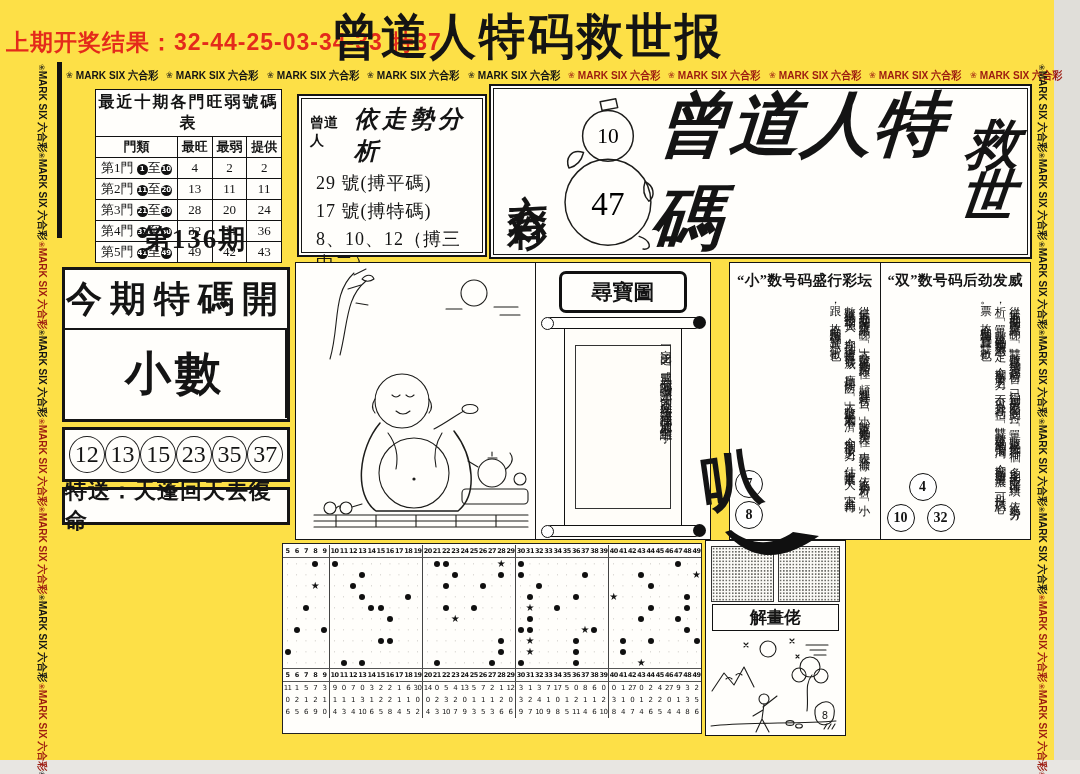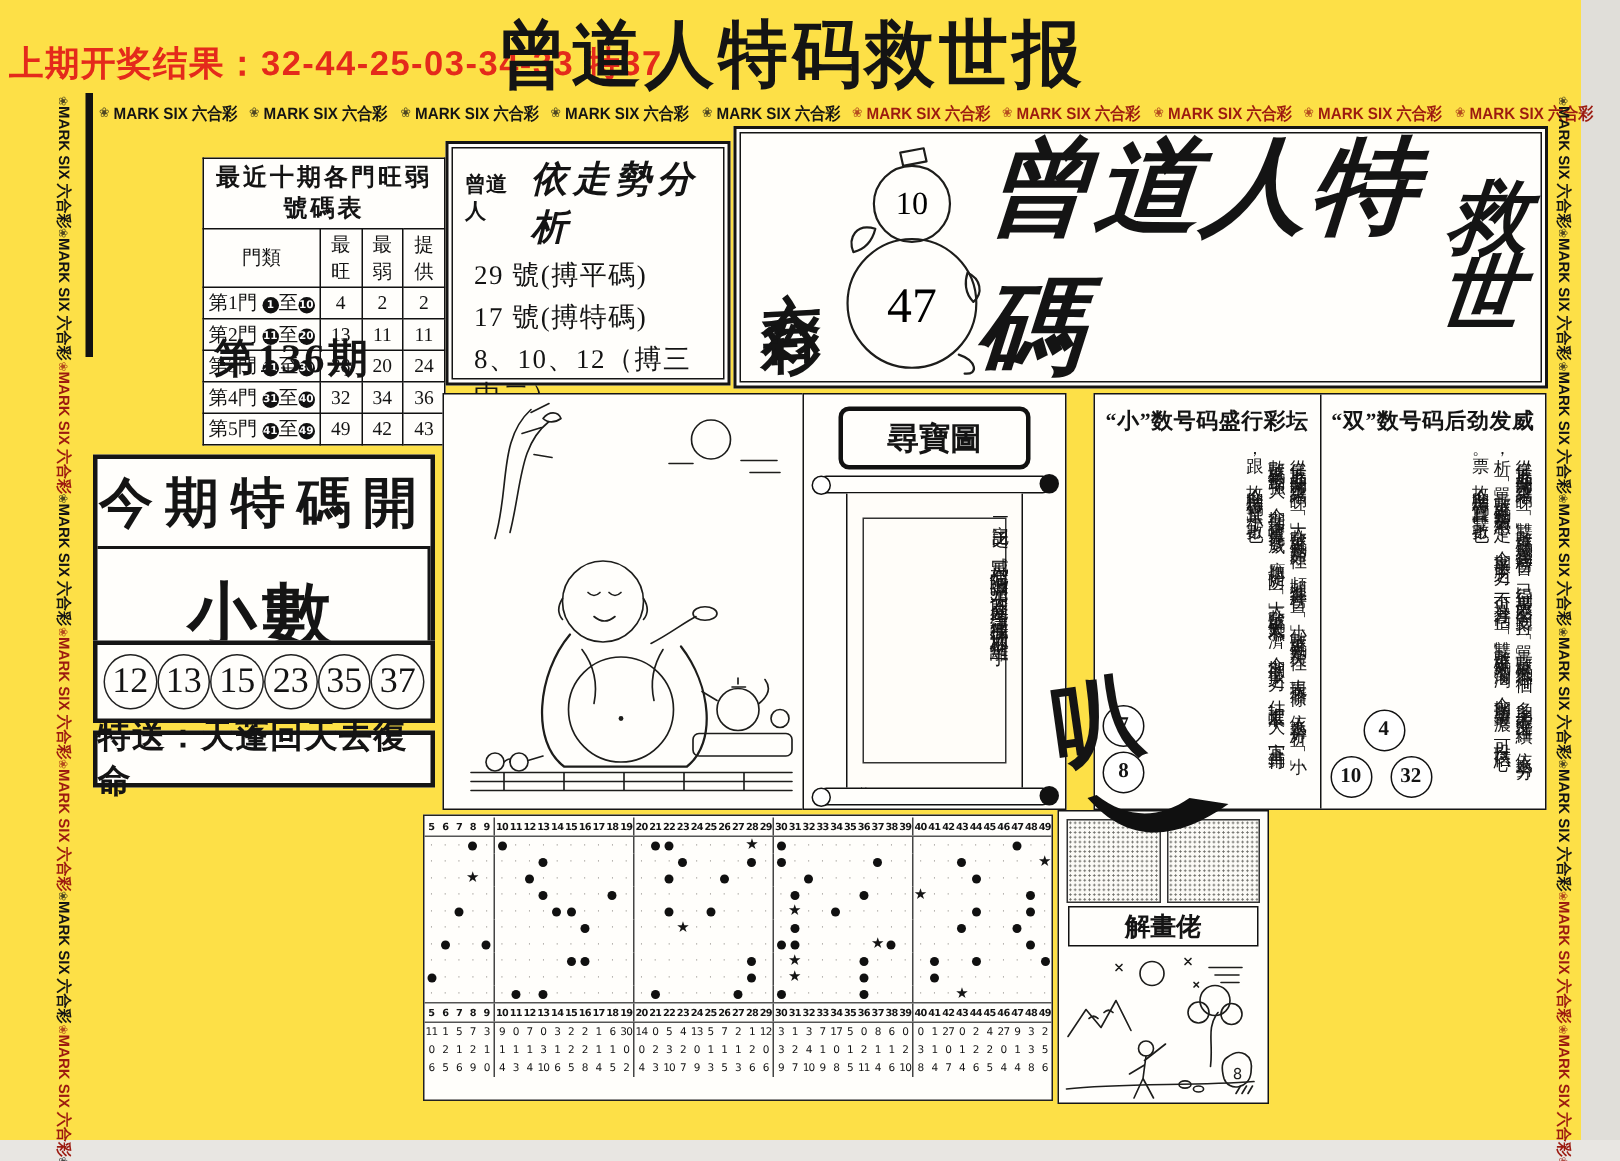--- a/index.html
+++ b/index.html
@@ -27,21 +27,21 @@
   .vstrip{display:flex;flex-direction:column;justify-content:space-around;align-items:center;}
   .vlogo{writing-mode:vertical-rl;text-orientation:sideways;white-space:nowrap;
          font:bold 10px "Liberation Sans","DejaVu Sans",sans-serif;}
   .vlogo .fl{font-size:8px;opacity:.75;}
 
   
   .httl{font:bold 16px "Liberation Serif",serif;text-align:center;letter-spacing:2px;border:1.5px solid #111;
         border-bottom:none;background:#fffefb;padding:2px 0;}
   table.ht{border-collapse:collapse;background:#fffefb;}
   table.ht th,table.ht td{border:1px solid #111;font:13px "Liberation Serif",serif;text-align:center;padding:1px 3px;}
-  table.ht th{font-weight:normal;}
+  table.ht th{font-weight:bold;}
   td.door{font-size:10.5px;white-space:nowrap;padding:1px 2px;}
   .circ{display:inline-flex;align-items:center;justify-content:center;width:11px;height:11px;border-radius:50%;
         background:#111;color:#fff;font:bold 7px "DejaVu Sans",sans-serif;vertical-align:1px;}
   .issue{font:bold 27px "Liberation Serif",serif;text-align:center;letter-spacing:2px;}
 
   
   .tips-head{display:flex;align-items:baseline;gap:8px;padding:4px 8px 0 8px;}
   .tips-author{font:bold 14px "Liberation Serif",serif;}
   .tips-title{font:bold italic 24px "Liberation Serif",serif;letter-spacing:4px;}
   .tip-line{font:18px "Liberation Serif",serif;padding:4px 10px 0 14px;letter-spacing:1px;}
@@ -183,21 +183,21 @@
       <span class="vlogo" style="color: rgb(20, 20, 20);"><span class="fl">❀</span><span>MARK SIX 六合彩</span></span>
       <span class="vlogo" style="color: rgb(20, 20, 20);"><span class="fl">❀</span><span>MARK SIX 六合彩</span></span>
       <span class="vlogo" style="color: rgb(20, 20, 20);"><span class="fl">❀</span><span>MARK SIX 六合彩</span></span>
       <span class="vlogo" style="color: rgb(20, 20, 20);"><span class="fl">❀</span><span>MARK SIX 六合彩</span></span>
       <span class="vlogo" style="color: rgb(156, 26, 16);"><span class="fl">❀</span><span>MARK SIX 六合彩</span></span>
       <span class="vlogo" style="color: rgb(156, 26, 16);"><span class="fl">❀</span><span>MARK SIX 六合彩</span></span>
       <span class="vlogo" style="color: rgb(156, 26, 16);"><span class="fl">❀</span></span>
     </div>
   <div class="abs" style="left:57px;top:62px;width:5px;height:176px;background:#111;"></div>
 
-  <div class="abs" style="left:95px;top:105px;width:162px;margin-left:40px;">
+  <div class="abs" style="left:95px;top:89px;width:187px;">
     <div class="httl">最近十期各門旺弱號碼表</div>
     <table class="ht" style="width:100%;">
       <thead>
           <tr>
             <th>門類</th>
             <th>最旺</th>
             <th>最弱</th>
             <th>提供</th>
           </tr>
         </thead>
@@ -266,21 +266,21 @@
         <text x="52" y="126" text-anchor="middle" font-family="Liberation Serif,serif" font-size="34">47</text>
       </svg>
       <div class="hl-callig">曾道人特碼</div>
       <div class="hl-stack">
         <span>救</span>
         <span>世</span>
       </div>
     </div>
   </div>
 
-  <div class="panel" style="left:62px;top:267px;width:228px;height:155px;border-width:3px;margin-top:36px;">
+  <div class="panel" style="left:62px;top:267px;width:228px;height:155px;border-width:3px;">
     <div class="f-head">今期特碼開</div>
     <div class="f-cells">
       <div class="f-cell l">小數</div>
     </div>
   </div>
   <div class="panel f-nums" style="left:62px;top:427px;width:228px;height:55px;border-width:3px;">
       <div class="numc">12</div>
       <div class="numc">13</div>
       <div class="numc">15</div>
       <div class="numc">23</div>

